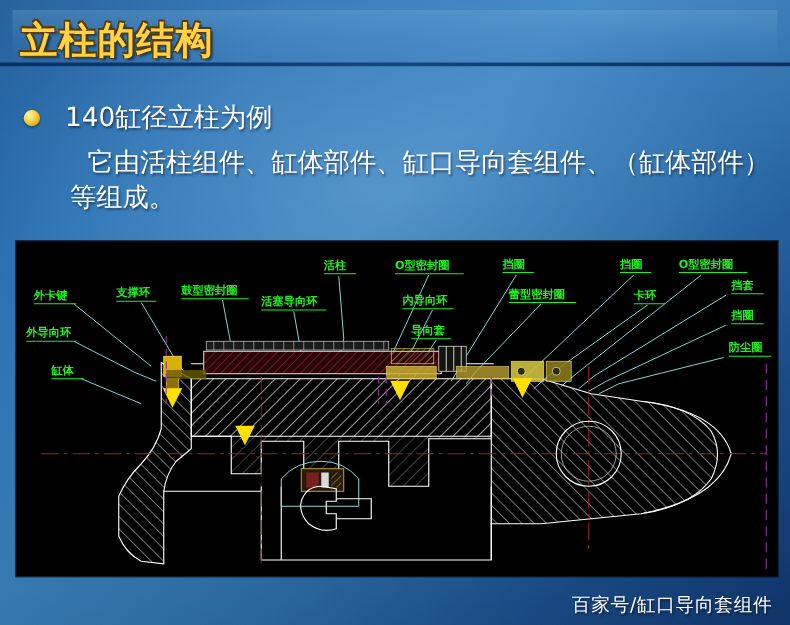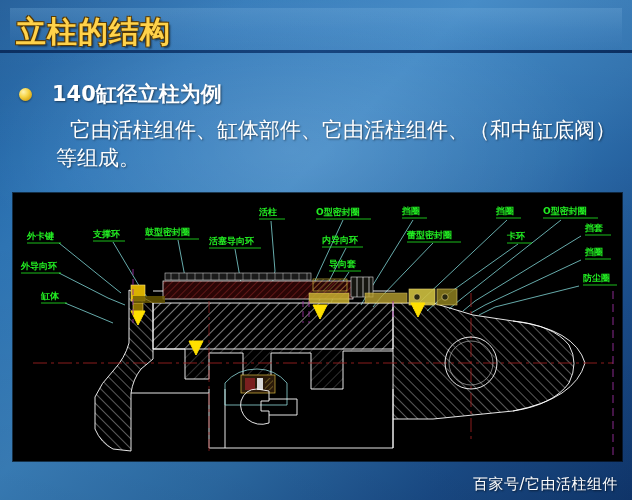--- a/index.html
+++ b/index.html
@@ -76,21 +76,20 @@
     position: absolute;
     left: 0;
     top: 80px;
     width: 632px;
     z-index: 3;
   }
   .bullet-row {
     position: relative;
     padding-left: 52px;
     min-height: 30px;
-    font-weight: bold;
   }
   .bullet-dot {
     position: absolute;
     left: 19px;
     top: 8px;
     width: 13px;
     height: 13px;
     border-radius: 50%;
     background: radial-gradient(circle at 34% 30%, #fff3b0 0%, #f7d547 40%, #d9a818 75%, #9d7408 100%);
     box-shadow: 0 1px 2px rgba(0,0,0,0.45);
@@ -157,21 +156,21 @@
     <div class="title-band"></div>
     <div class="title-text">立柱的结构</div>
   </div>
   <div class="title-underline"></div>
 
   <div class="body-block">
     <div class="bullet-row">
       <span class="bullet-dot"></span>
       <span class="bullet-line1">140缸径立柱为例</span>
     </div>
-    <div class="bullet-para">它由活柱组件、缸体部件、它由活柱组件、（和中缸底阀）等组成。</div>
+    <div class="bullet-para">它由活柱组件、缸体部件、缸口导向套组件、（缸体部件）等组成。</div>
   </div>
 
   <div class="diagram-panel">
     <svg width="609" height="268" viewBox="0 0 609 268">
 
       <g stroke="#7fd6d6" stroke-width="0.8" fill="none">
 
         <path d="M46 50 L98 92 L108 100"></path>
         <path d="M46 80 L95 105 L112 112"></path>
         <path d="M52 110 L100 130"></path>
@@ -362,15 +361,15 @@
         <text class="cad-label" x="483" y="21">挡圈</text>
         <text class="cad-label" x="494" y="46">卡环</text>
         <text class="cad-label" x="530" y="21">O型密封圈</text>
         <text class="cad-label" x="572" y="38">挡套</text>
         <text class="cad-label" x="572" y="62">挡圈</text>
         <text class="cad-label" x="570" y="88">防尘圈</text>
       </g>
     </svg>
   </div>
 
-  <div class="footer-credit">百家号/它由活柱组件</div>
+  <div class="footer-credit">百家号/缸口导向套组件</div>
 
 </div>
 
 </body></html>

